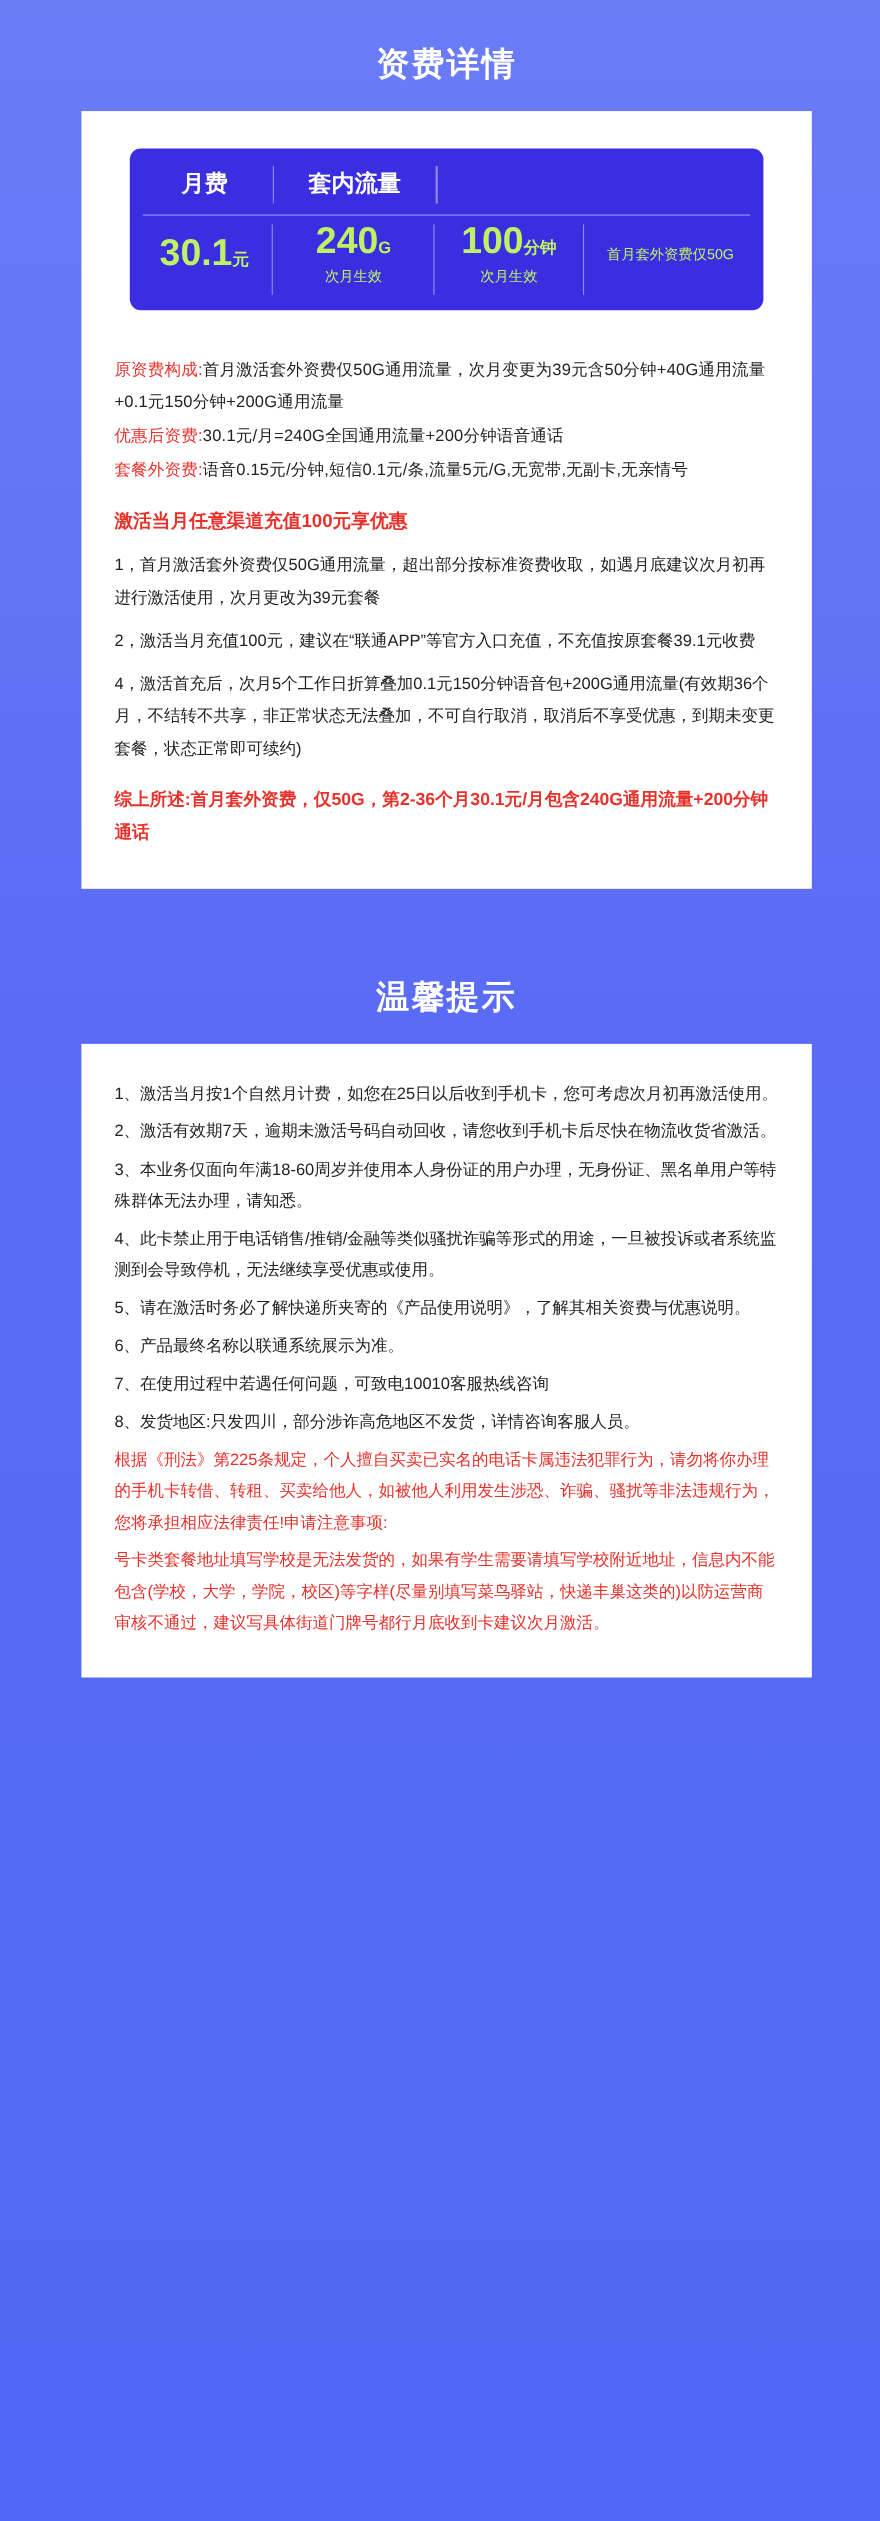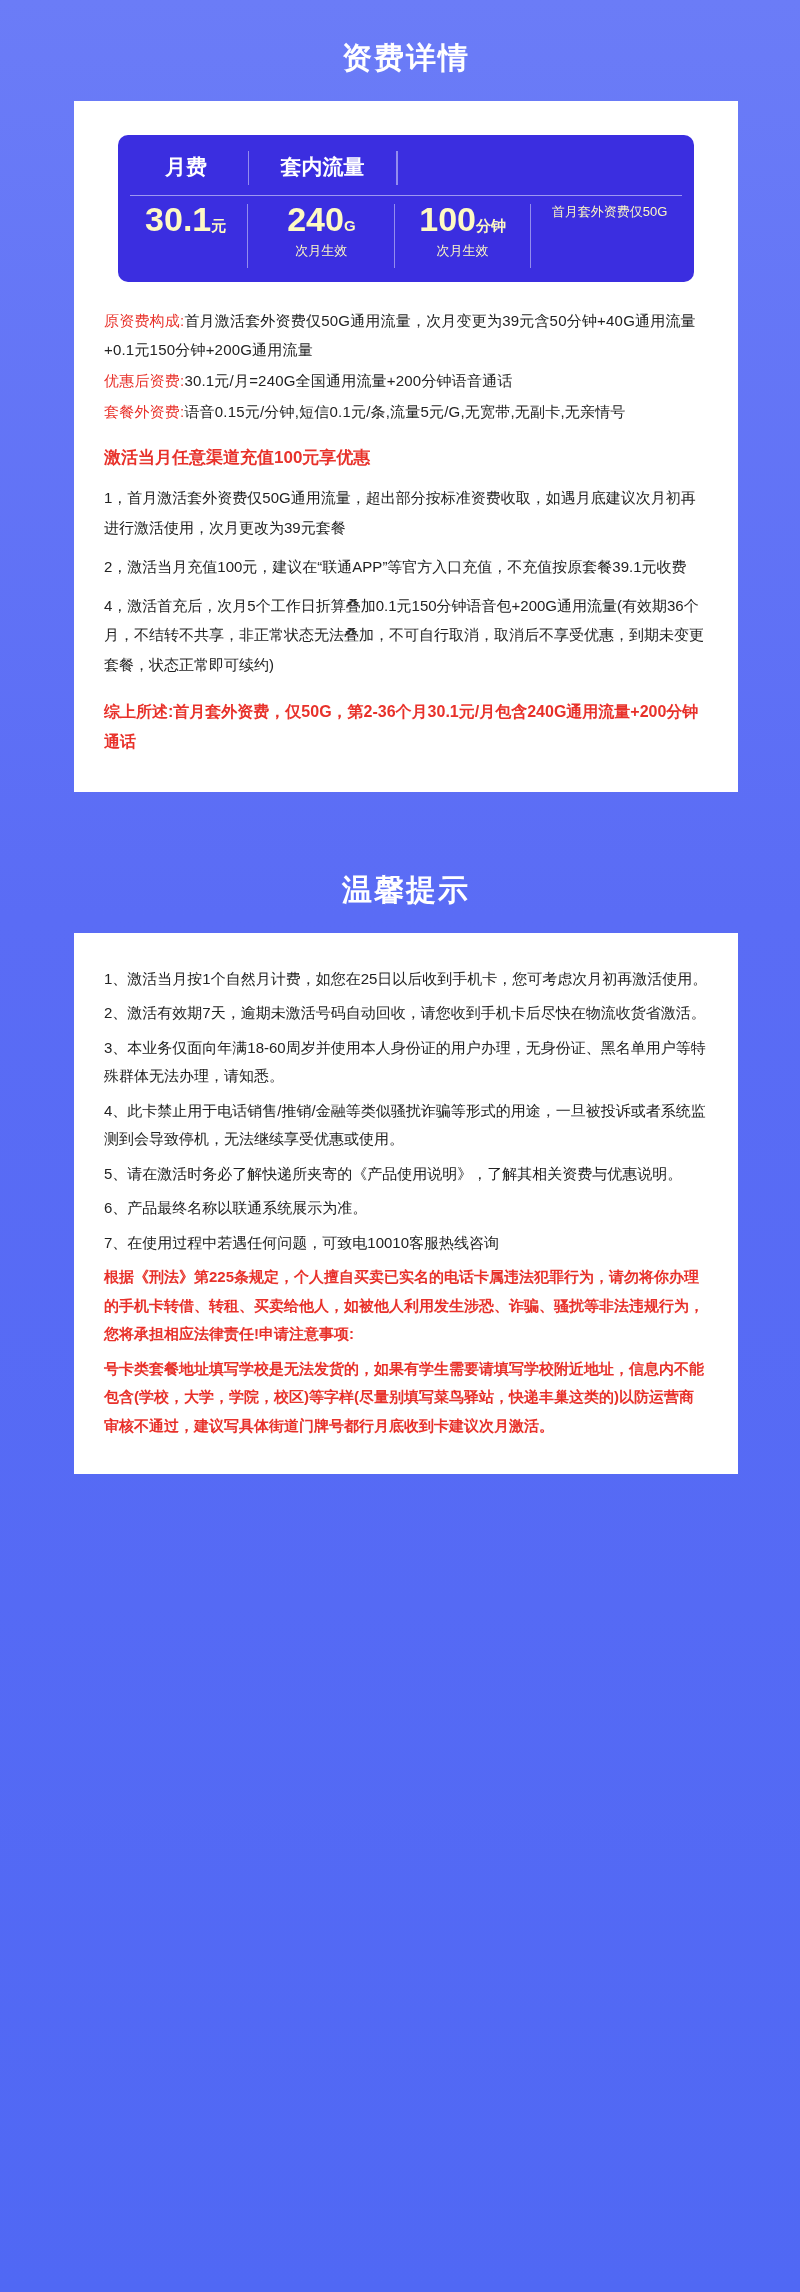--- a/index.html
+++ b/index.html
@@ -29,44 +29,45 @@
   .card {
     background: #ffffff;
     margin: 0 62px;
     padding: 28px 30px 34px 30px;
     box-sizing: border-box;
   }
   
   .price-table {
     background: #3b2ee0;
     border-radius: 10px;
-    margin: 6px 14px 24px 14px;
+    margin: 6px 14px 40px 14px;
     padding: 6px;
     box-sizing: border-box;
     overflow: hidden;
   }
   .pt-row {
     display: flex;
   }
   .pt-head {
     color: #ffffff;
     font-size: 21px;
     font-weight: bold;
     text-align: center;
     padding: 12px 0 14px 0;
     box-sizing: border-box;
   }
   .pt-cell {
-    color: #fef9c3;
+    color: #bef264;
     text-align: center;
     box-sizing: border-box;
     padding: 6px 0 16px 0;
     display: flex;
     flex-direction: column;
     align-items: center;
+    justify-content: center;
   }
   .pt-divider {
     width: 1px;
     background: rgba(255,255,255,0.45);
     margin: 8px 0;
   }
   .hdr-divider {
     width: 1px;
     background: rgba(255,255,255,0.45);
     margin: 10px 0;
@@ -132,21 +133,20 @@
     font-size: 15px;
     line-height: 1.9;
     color: #222222;
     margin: 4px 0 6px 0;
   }
   .tips-red {
     font-size: 15px;
     line-height: 1.9;
     color: #e8312a;
     margin: 6px 0 0 0;
-    font-weight: bold;
   }
   .gap-lg { height: 40px; }
 </style>
 </head>
 <body>
 
 <div class="page">
 
   <div class="section-title">资费详情</div>
 
@@ -208,18 +208,19 @@
   <div class="section-title">温馨提示</div>
 
   <div class="card">
     <p class="tips-item">1、激活当月按1个自然月计费，如您在25日以后收到手机卡，您可考虑次月初再激活使用。</p>
     <p class="tips-item">2、激活有效期7天，逾期未激活号码自动回收，请您收到手机卡后尽快在物流收货省激活。</p>
     <p class="tips-item">3、本业务仅面向年满18-60周岁并使用本人身份证的用户办理，无身份证、黑名单用户等特殊群体无法办理，请知悉。</p>
     <p class="tips-item">4、此卡禁止用于电话销售/推销/金融等类似骚扰诈骗等形式的用途，一旦被投诉或者系统监测到会导致停机，无法继续享受优惠或使用。</p>
     <p class="tips-item">5、请在激活时务必了解快递所夹寄的《产品使用说明》，了解其相关资费与优惠说明。</p>
     <p class="tips-item">6、产品最终名称以联通系统展示为准。</p>
     <p class="tips-item">7、在使用过程中若遇任何问题，可致电10010客服热线咨询</p>
+    <p class="tips-item">8、发货地区:只发四川，部分涉诈高危地区不发货，详情咨询客服人员。</p>
 
     <p class="tips-red">根据《刑法》第225条规定，个人擅自买卖已实名的电话卡属违法犯罪行为，请勿将你办理的手机卡转借、转租、买卖给他人，如被他人利用发生涉恐、诈骗、骚扰等非法违规行为，您将承担相应法律责任!申请注意事项:</p>
     <p class="tips-red">号卡类套餐地址填写学校是无法发货的，如果有学生需要请填写学校附近地址，信息内不能包含(学校，大学，学院，校区)等字样(尽量别填写菜鸟驿站，快递丰巢这类的)以防运营商审核不通过，建议写具体街道门牌号都行月底收到卡建议次月激活。</p>
   </div>
 
 </div>
 
 </body></html>

